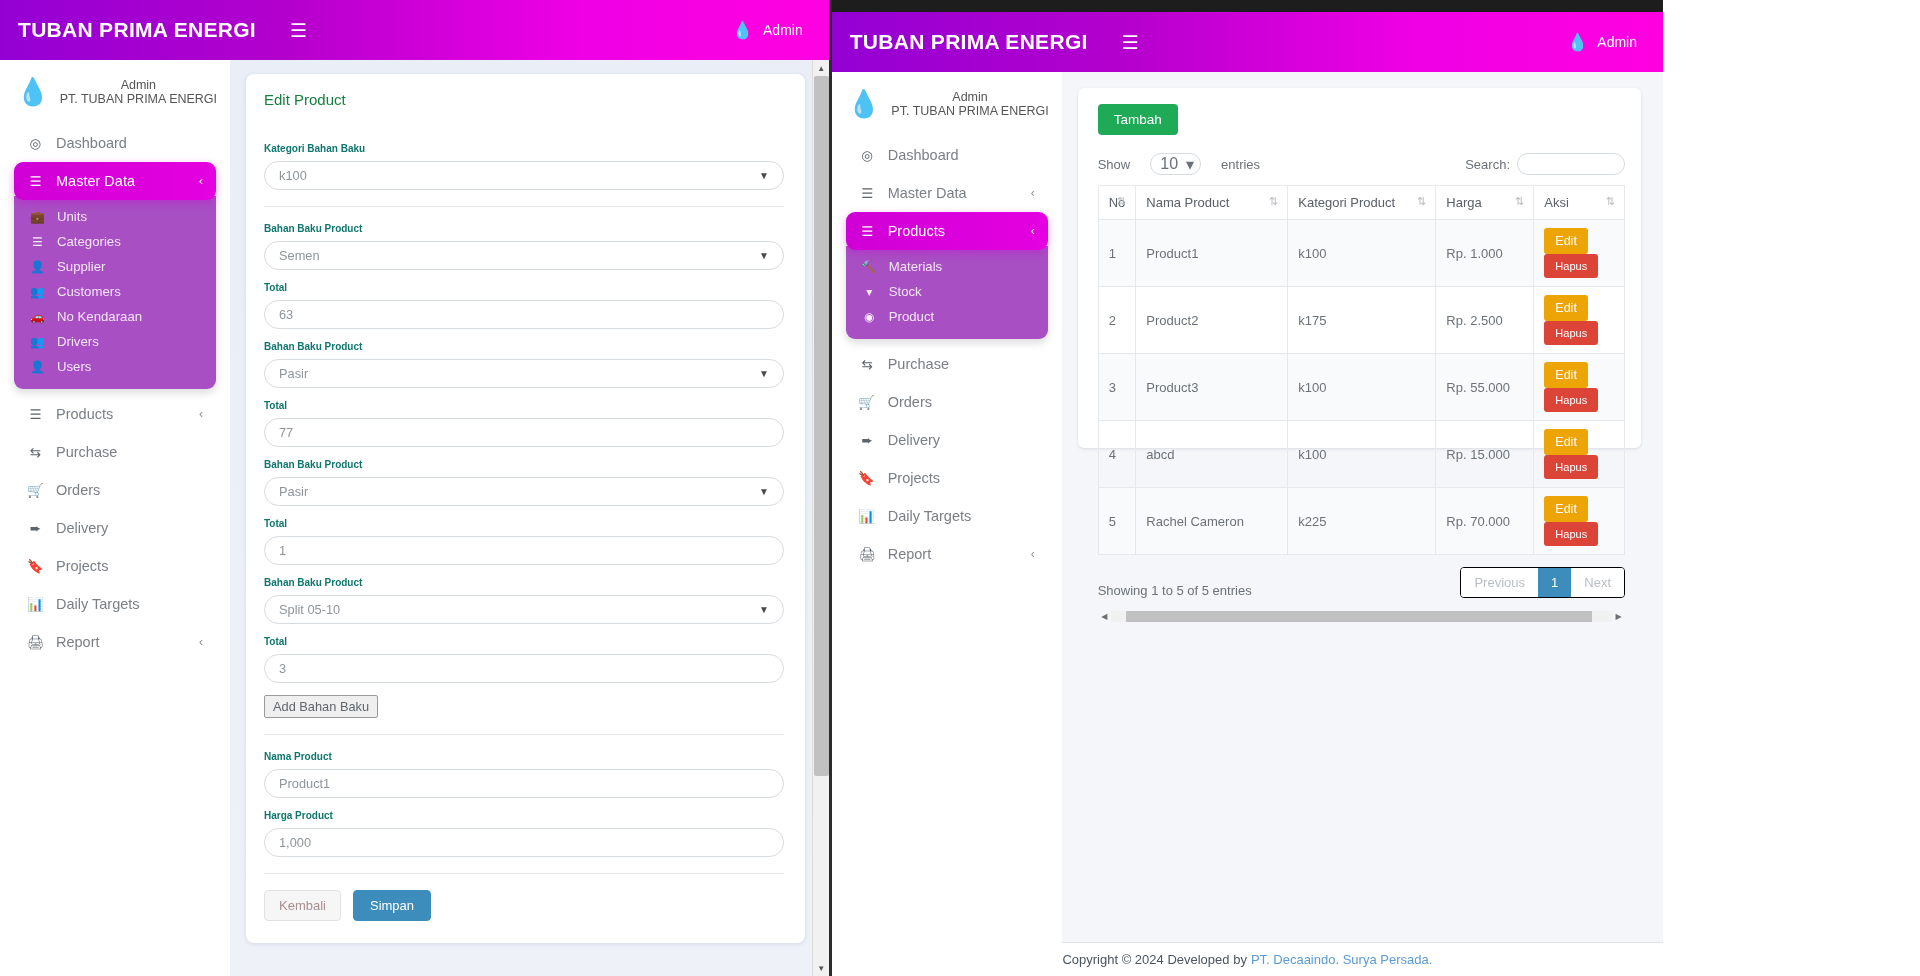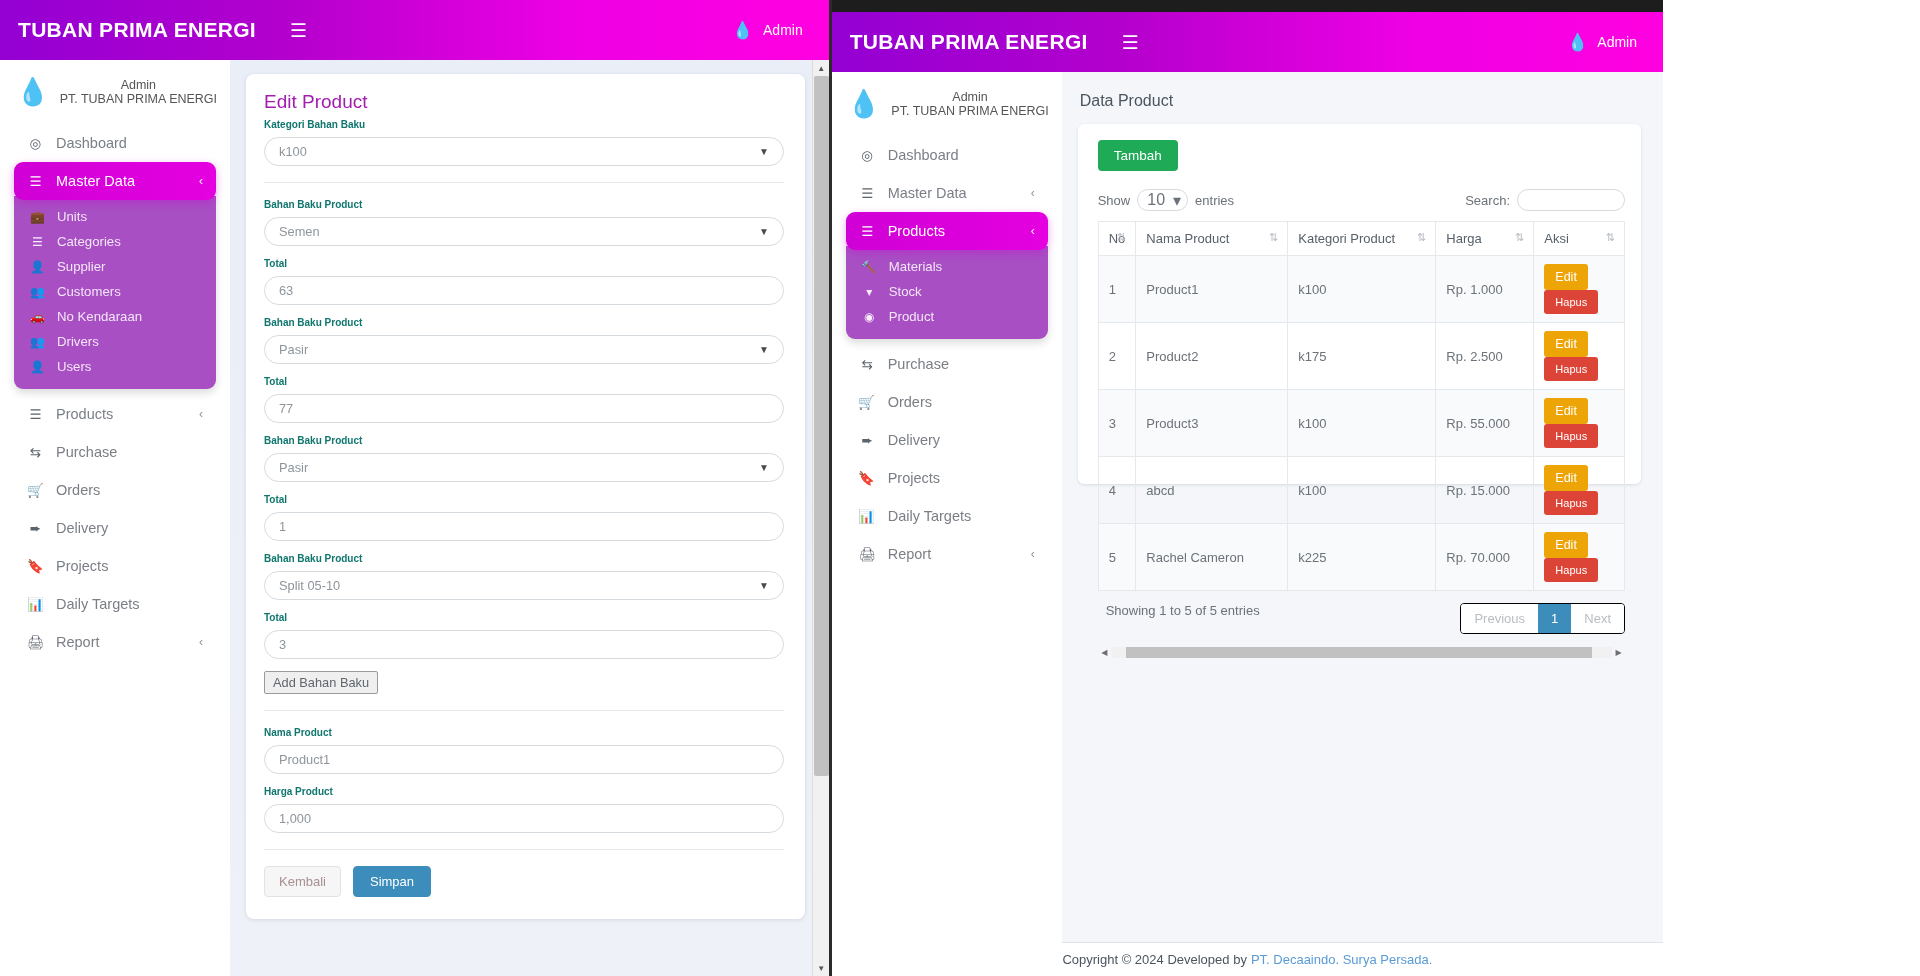--- a/index.html
+++ b/index.html
@@ -74,21 +74,21 @@
 
   
   .left-content {
     background: linear-gradient(180deg, #e9eef7 0%, #eef1f7 100%);
     padding: 14px 24px 0 16px; height: 100%; overflow: hidden;
   }
   .card {
     background: #fff; border-radius: 8px; box-shadow: 0 1px 4px rgba(60,80,120,.14);
     padding: 17px 18px 22px 18px;
   }
-  .card-title { font-size: 19px; color: #a21caf; margin-bottom: 6px; }
+  .card-title { font-size: 15px; color: #15803d; margin-bottom: 35px; }
   .fgroup { margin-bottom: 12px; }
   .flabel { font-size: 10px; color: #0f766e; font-weight: bold; margin-bottom: 7px; display:block;}
   .finput, .fselect {
     width: 520px; height: 29px; border: 1px solid #d6dbe0; border-radius: 18px;
     padding: 0 14px; font-size: 12.8px; color: #8e959c; background: #fff;
     font-family: "Liberation Sans", sans-serif; display:flex; align-items:center;
   }
   .fselect { justify-content: space-between; cursor: pointer; }
   .fselect .car { color: #4a4a4a; font-size: 10px; }
   .fselect.pill { border-radius: 18px; }
@@ -129,21 +129,21 @@
   .tcard {
     background: #fff; border-radius: 6px; box-shadow: 0 1px 3px rgba(60,80,120,.16);
     padding: 16px 16px 6px 20px; height: 360px;
   }
   .btn-tambah {
     background: #1eaa56; color: #fff; border: none; border-radius: 4px;
     font-size: 13.5px; padding: 8px 16px; cursor: pointer;
     font-family: "Liberation Sans", sans-serif;
   }
   .tbl-controls { display: flex; align-items: center; margin: 18px 0 10px 0; }
-  .show-entries { font-size: 13px; color: #6b7279; display: flex; align-items: center; gap: 7px; }
+  .show-entries { font-size: 13px; color: #6b7279; display: flex; align-items: center; gap: 20px; }
   .mini-select {
     border: 1px solid #d6dbe0; border-radius: 14px; height: 22px; padding: 0 6px 0 9px;
     font-size: 16px; color: #6b7279; display: inline-flex; align-items: center; gap: 8px;
     background: #fff; cursor: pointer;
   }
   .search-wrap { margin-left: auto; display: flex; align-items: center; gap: 7px; font-size: 13px; color: #6b7279; }
   .search-box {
     width: 108px; height: 22px; border: 1px solid #d6dbe0; border-radius: 14px; background: #fff;
   }
   table.dt { width: 100%; border-collapse: collapse; font-size: 13px; color: #6b7279; }
@@ -161,21 +161,21 @@
   .btn-edit {
     background: #eda407; color: #fff; border: none; border-radius: 3px;
     font-size: 12.5px; padding: 6px 11px; margin-right: 3px; cursor: pointer;
     font-family: "Liberation Sans", sans-serif;
   }
   .btn-hapus {
     background: #dc4437; color: #fff; border: none; border-radius: 3px;
     font-size: 11px; padding: 6px 11px; cursor: pointer;
     font-family: "Liberation Sans", sans-serif;
   }
-  .tbl-foot { display: flex; align-items: flex-start; margin-top: 12px; margin-left: 8px; }
+  .tbl-foot { display: flex; align-items: flex-end; margin-top: 12px; }
   .tbl-info { font-size: 13px; color: #6b7279; }
   .pager { margin-left: auto; display: flex; border: 1px solid #000000; border-radius: 4px; overflow: hidden; }
   .pager span {
     font-size: 13px; padding: 7px 13px; color: #b9bec4; cursor: pointer; background: #fff;
   }
   .pager span.cur { background: #3c8dbc; color: #fff; }
   .hscroll {
     margin-top: 12px; height: 13px; display: flex; align-items: center; gap: 0;
     color: #6f6f6f;
   }
@@ -453,21 +453,20 @@
           <span>Daily Targets</span>
         </div>
         <div class="sb-item">
           <span class="sb-ico">🖨</span>
           <span>Report</span>
           <span class="sb-caret">‹</span>
         </div>
       </div>
 
       <div class="content right-content">
-        <div class="page-head">Data Product</div>
 
         <div class="tcard">
           <button class="btn-tambah">Tambah</button>
 
           <div class="tbl-controls">
             <div class="show-entries">
               <span>Show</span>
               <span class="mini-select">
                 <span>10</span>
                 <span>▾</span>

